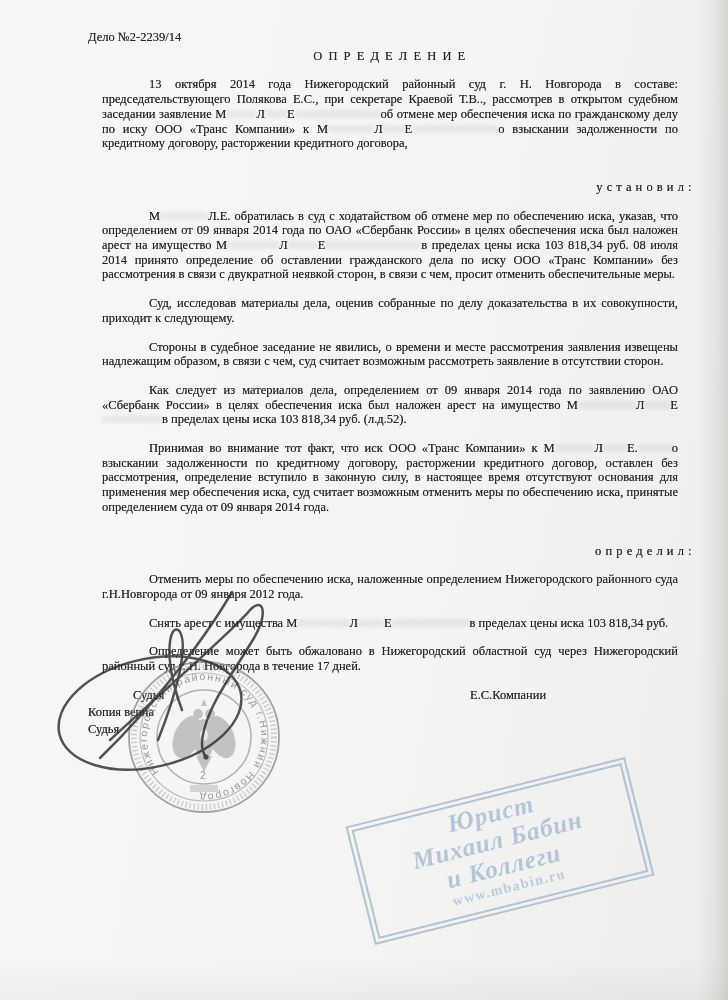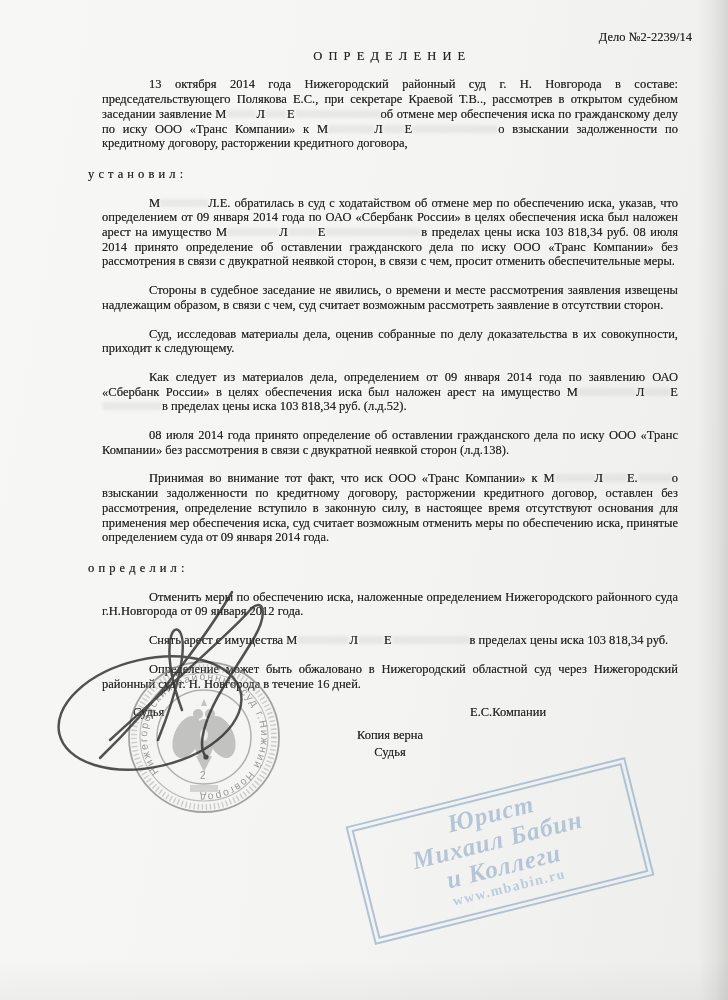--- a/index.html
+++ b/index.html
@@ -8,33 +8,33 @@
     background:linear-gradient(100deg,#f7f7f5 0%,#f4f4f2 55%,#ededeb 100%);
     font-family:"Liberation Serif","DejaVu Serif",serif;
     color:#262626;
   }
   .page{position:absolute;inset:0;}
   .doc{
     position:absolute;left:88px;top:30px;width:604px;
     font-size:12.5px;line-height:14.7px;text-align:justify;
     text-shadow:0 0 .4px rgba(45,45,45,.65);
   }
-  .case-no{text-align:right;margin:0 0 4px 0;}
+  .case-no{text-align:left;margin:0 0 4px 0;}
   .title{text-align:center;letter-spacing:1.5px;margin:3px 0 14px 0;text-indent:0;}
-  .heading{text-align:left;margin:16px 0 12px 0;text-indent:0;letter-spacing:.5px;}
+  .heading{text-align:right;margin:29px 0 12px 0;text-indent:0;letter-spacing:.5px;}
   .para{text-indent:47px;margin:14px;}
   .redact{
     display:inline-block;height:8px;border-radius:2px;
     background:rgba(170,170,170,.16);filter:blur(1.5px);
   }
-  .sig-block{margin-top:9px;text-align:center;}
+  .sig-block{margin-top:9px;text-align:left;}
   .sig-row1{position:relative;height:15px;}
   .sig-judge{position:absolute;left:45px;top:0;}
   .sig-name{position:absolute;left:382px;top:0;}
-  .sig-copy{margin-top:8px;}
+  .sig-copy{margin-top:2px;}
   .sig-judge2{margin-top:2px;}
   svg.stamp{position:absolute;left:124px;top:657px;width:160px;height:160px;}
   svg.signature{position:absolute;left:40px;top:580px;width:300px;height:220px;pointer-events:none;}
   .watermark{
     position:absolute;left:356px;top:790px;width:288px;height:122px;
     transform:rotate(-14deg);
     border:2px solid #a9bdd3;padding:3px;box-sizing:border-box;
     opacity:.9;pointer-events:none;
   }
   .wm-inner{
@@ -63,32 +63,31 @@
     <div class="case-no">Дело №2-2239/14</div>
     <div class="title">О П Р Е Д Е Л Е Н И Е</div>
 
     <div>
         <div class="para">13 октября 2014 года Нижегородский районный суд г. Н. Новгорода в составе: председательствующего Полякова Е.С., при секретаре Краевой Т.В.., рассмотрев в открытом судебном заседании  заявление М<span class="redact" style="width: 30px;"></span>Л<span class="redact" style="width: 22px;"></span>Е<span class="redact" style="width: 86px;"></span>об отмене мер обеспечения иска по гражданскому делу по иску ООО «Транс Компании» к М<span class="redact" style="width: 46px;"></span>Л<span class="redact" style="width: 22px;"></span>Е<span class="redact" style="width: 86px;"></span>о взыскании задолженности по кредитному договору, расторжении кредитного договора,</div>
       </div>
 
     <div class="heading">у с т а н о в и л :</div>
     <div>
         <div class="para">М<span class="redact" style="width: 48px;"></span>Л.Е. обратилась в суд с ходатайством об отмене мер по обеспечению иска, указав, что определением от  09 января 2014 года по ОАО «Сбербанк России»  в целях обеспечения иска был наложен арест на имущество М<span class="redact" style="width: 52px;"></span>Л<span class="redact" style="width: 30px;"></span>Е<span class="redact" style="width: 96px;"></span>в пределах цены иска 103 818,34 руб. 08 июля 2014 принято определение об оставлении гражданского дела по иску ООО «Транс Компании» без рассмотрения в связи с двукратной неявкой сторон, в связи с чем, просит отменить обеспечительные меры.</div>
+        <div class="para">Суд, исследовав материалы дела, оценив собранные по делу доказательства в их совокупности, приходит к следующему.</div>
         <div class="para">Стороны в судебное заседание не явились, о времени и месте рассмотрения заявления извещены надлежащим образом, в связи с чем, суд считает возможным рассмотреть заявление в отсутствии сторон.</div>
-        <div class="para">Суд, исследовав материалы дела, оценив собранные по делу доказательства в их совокупности, приходит к следующему.</div>
         <div class="para">Как следует из материалов дела, определением от  09 января 2014 года по заявлению ОАО «Сбербанк России» в целях обеспечения иска был наложен арест на имущество М<span class="redact" style="width: 58px;"></span>Л<span class="redact" style="width: 26px;"></span>Е<span class="redact" style="width: 60px;"></span>в пределах цены иска 103 818,34 руб. (л.д.52).</div>
-        <div class="para">08 июля 2014 года принято определение об оставлении гражданского дела по иску ООО «Транс Компании» без рассмотрения в связи с двукратной неявкой сторон (л.д.138).</div>
         <div class="para">Принимая во внимание тот факт, что иск ООО «Транс Компании» к М<span class="redact" style="width: 40px;"></span>Л<span class="redact" style="width: 24px;"></span>Е.<span class="redact" style="width: 34px;"></span>о взыскании задолженности по кредитному договору, расторжении кредитного договор,  оставлен без рассмотрения, определение вступило в законную силу, в настоящее время отсутствуют основания для применения мер обеспечения иска, суд считает возможным отменить меры по обеспечению иска, принятые определением суда от 09 января 2014 года.</div>
       </div>
 
     <div class="heading">о п р е д е л и л :</div>
     <div>
         <div class="para">Отменить меры по обеспечению иска, наложенные определением Нижегородского районного суда г.Н.Новгорода от 09 января 2012 года.</div>
         <div class="para">Снять арест с  имущества М<span class="redact" style="width: 52px;"></span>Л<span class="redact" style="width: 26px;"></span>Е<span class="redact" style="width: 78px;"></span>в пределах цены иска 103 818,34 руб.</div>
-        <div class="para">Определение может быть обжаловано в Нижегородский  областной суд через Нижегородский районный суд г. Н. Новгорода в течение 16 дней.</div>
+        <div class="para">Определение может быть обжаловано в Нижегородский  областной суд через Нижегородский районный суд г. Н. Новгорода в течение 17 дней.</div>
       </div>
 
     <div class="sig-block">
       <div class="sig-row1">
         <span class="sig-judge">Судья</span>
         <span class="sig-name">Е.С.Компании</span>
       </div>
       <div class="sig-copy">Копия верна</div>
       <div class="sig-judge2">Судья</div>
     </div>

